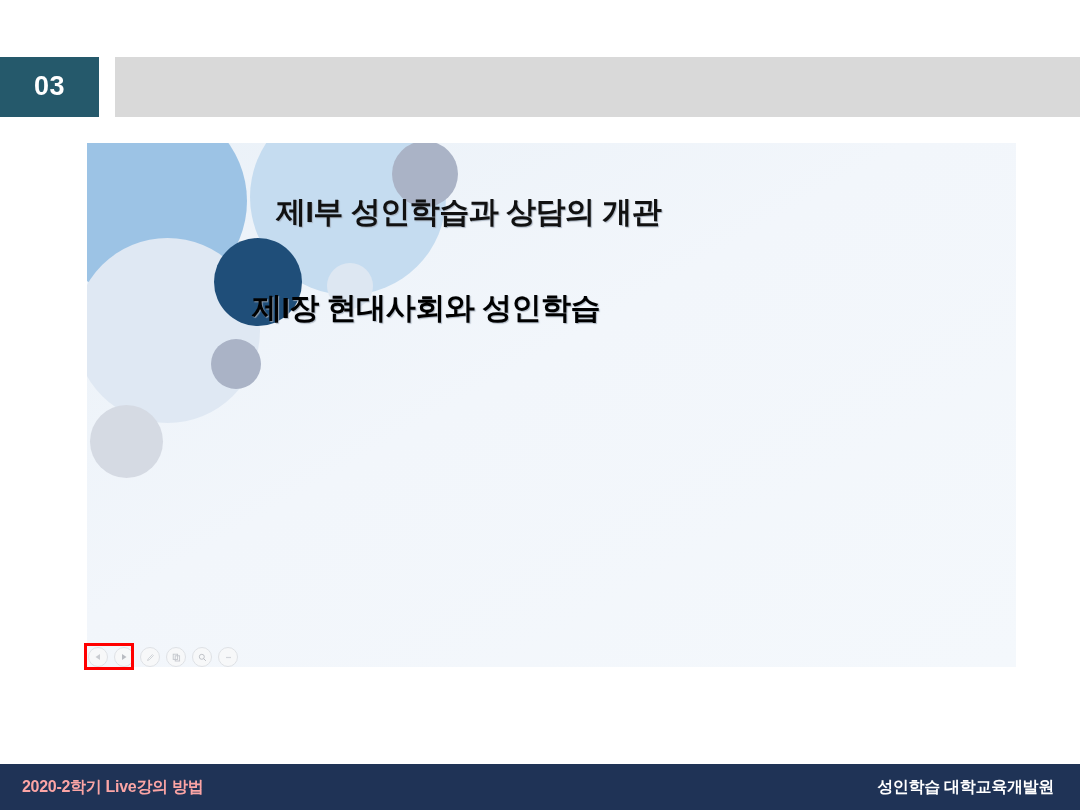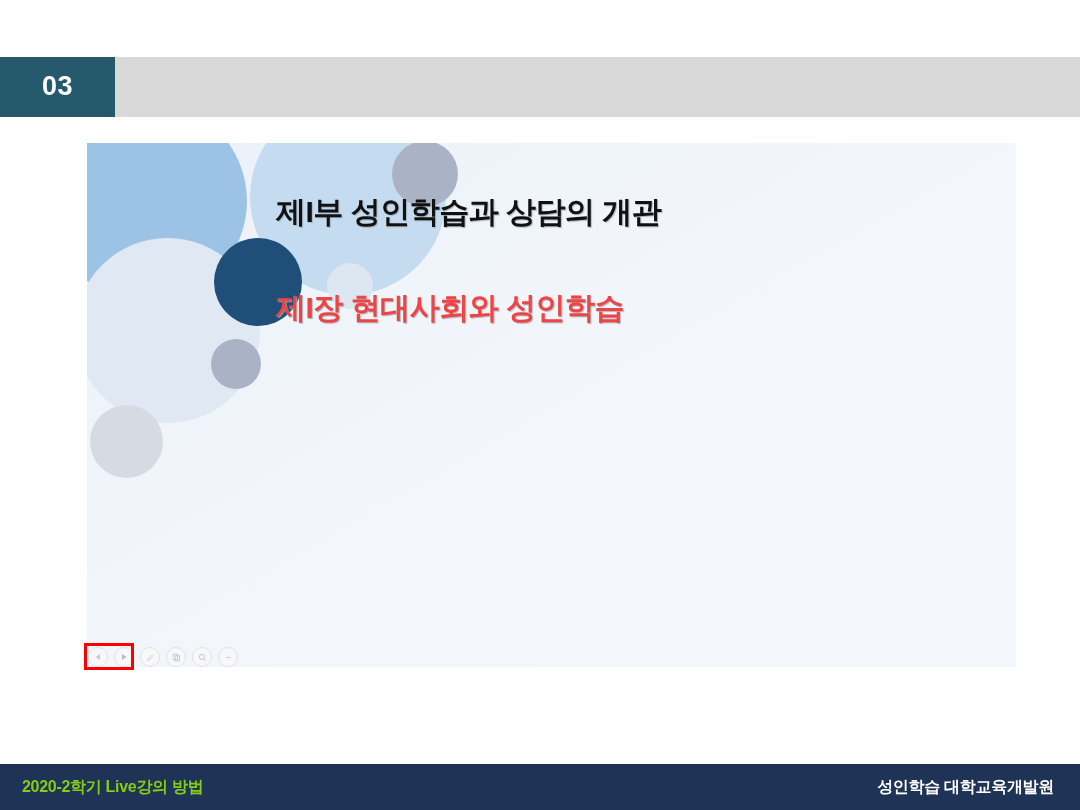--- a/index.html
+++ b/index.html
@@ -20,21 +20,21 @@
     position: absolute;
     left: 0;
     top: 57px;
     width: 1080px;
     height: 60px;
   }
   #header-number-box {
     position: absolute;
     left: 0;
     top: 0;
-    width: 115px;
+    width: 99px;
     height: 60px;
     background: #25596b;
     display: flex;
     align-items: center;
     justify-content: center;
   }
   #header-number-text {
     color: #ffffff;
     font-size: 27px;
     font-weight: bold;
@@ -134,21 +134,21 @@
     top: 764px;
     width: 1080px;
     height: 46px;
     background: #1f3356;
   }
   #footer-left-text {
     position: absolute;
     left: 22px;
     top: 50%;
     transform: translateY(-50%);
-    color: #84cc16;
+    color: #fca5a5;
     font-size: 16px;
     font-weight: bold;
     letter-spacing: -0.3px;
   }
   #footer-right-text {
     position: absolute;
     right: 26px;
     top: 50%;
     transform: translateY(-50%);
     color: #ffffff;
@@ -174,21 +174,21 @@
       <div class="deco-circle" style="left: 305px; top: -2px; width: 66px; height: 66px; background: rgb(170, 179, 198);"></div>
       <div class="deco-circle" style="left: -12px; top: 95px; width: 185px; height: 185px; background: rgb(223, 232, 243);"></div>
       <div class="deco-circle" style="left: 127px; top: 95px; width: 88px; height: 88px; background: rgb(31, 78, 121);"></div>
       <div class="deco-circle" style="left: 240px; top: 120px; width: 46px; height: 46px; background: rgb(221, 231, 242);"></div>
       <div class="deco-circle" style="left: 124px; top: 196px; width: 50px; height: 50px; background: rgb(170, 179, 198);"></div>
       <div class="deco-circle" style="left: 3px; top: 262px; width: 73px; height: 73px; background: rgb(213, 218, 227);"></div>
     </div>
 </div>
 
 <div id="slide-title-main" style="color: rgb(17, 17, 17); padding-left: 24px;">제I부 성인학습과 상담의 개관</div>
-<div id="slide-title-sub" style="color: #ef4444; margin-left: 24px;">제I장 현대사회와 성인학습</div>
+<div id="slide-title-sub" style="color: #000000;">제I장 현대사회와 성인학습</div>
 
 <div id="viewer-controls">
 
   <div class="ctrl-btn">
     <svg width="8" height="8" viewBox="0 0 8 8">
       <polygon points="6,1 6,7 1.5,4" fill="#c9ccd1"></polygon>
     </svg>
   </div>
 
   <div class="ctrl-btn">

